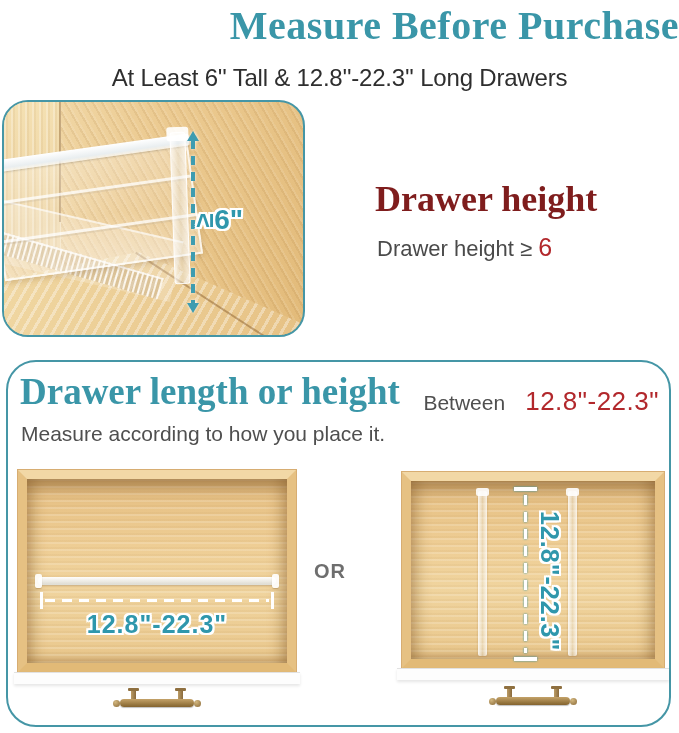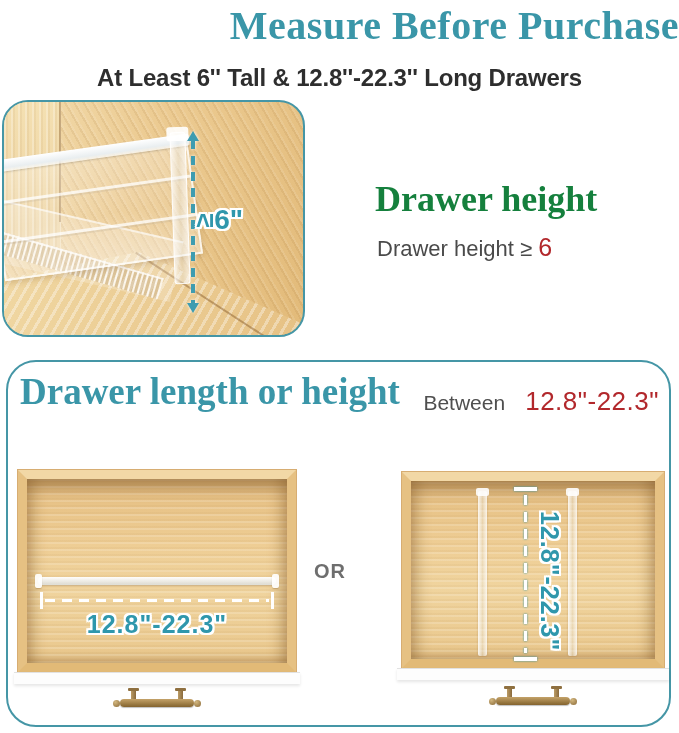--- a/index.html
+++ b/index.html
@@ -3,21 +3,21 @@
 <meta charset="utf-8">
 <style>
   * { margin:0; padding:0; box-sizing:border-box; }
   body { background:#fff; font-family:"Liberation Sans", sans-serif; }
   .canvas { position:relative; width:679px; height:733px; background:#fff; overflow:hidden; margin:0 auto; }
 
   
   .main-title { position:absolute; left:0; top:2px; width:100%; text-align:right;
     font-family:"Liberation Serif", serif; font-weight:700; font-size:40px; color:#3a96a8; letter-spacing:.5px; }
   .sub-title { position:absolute; left:0; top:64px; width:100%; text-align:center;
-    font-weight:700; font-size:24px; color:#2e2e2e; letter-spacing:-.2px; }
+    font-weight:400; font-size:24px; color:#2e2e2e; letter-spacing:-.2px; }
 
   
   .photo-box { position:absolute; left:2px; top:100px; width:303px; height:237px;
     border:2px solid #4596a6; border-radius:26px; overflow:hidden;
     background:linear-gradient(115deg,#f2dcae 0%,#eccb92 40%,#e2ba79 100%); }
   .ph-wall { position:absolute; inset:0;
     background:repeating-linear-gradient(60deg, rgba(150,100,40,.10) 0 2px, rgba(255,255,255,.10) 2px 4px, transparent 4px 8px); }
   .ph-walltop { position:absolute; right:-60px; top:-16px; width:300px; height:26px;
     transform:rotate(33deg); transform-origin:right top;
     background:linear-gradient(180deg,#f9ecc6,#eed3a0); opacity:.9; }
@@ -57,21 +57,21 @@
   .ph-dash::after { content:""; position:absolute; left:-4px; bottom:-9px; border-left:6px solid transparent;
     border-right:6px solid transparent; border-top:10px solid #3e9cb0; }
   .ph-label { position:absolute; left:193px; top:102px; display:flex; align-items:center; gap:3px;
     font-weight:700; font-size:28px; color:#2f97ac; }
   .rot-sym { display:inline-block; transform:rotate(-90deg); font-size:26px; }
   .stroke-w { text-shadow:-2px -2px 0 #fff, 2px -2px 0 #fff, -2px 2px 0 #fff, 2px 2px 0 #fff,
     -2px 0 0 #fff, 2px 0 0 #fff, 0 -2px 0 #fff, 0 2px 0 #fff; }
 
   
   .height-heading { position:absolute; left:375px; top:178px;
-    font-family:"Liberation Serif", serif; font-weight:700; font-size:36px; color:#15803d; }
+    font-family:"Liberation Serif", serif; font-weight:700; font-size:36px; color:#7f1d1d; }
   .height-caption { position:absolute; left:377px; top:233px; font-size:22px; color:#4a4a4a; }
   .height-caption .red { color:#b2282c; font-size:25px; }
 
   
   .length-box { position:absolute; left:6px; top:360px; width:665px; height:367px;
     border:2px solid #4596a6; border-radius:30px; background:#fff; }
   .length-heading { position:absolute; left:12px; top:8px;
     font-family:"Liberation Serif", serif; font-weight:700; font-size:37px; color:#3a96a8; }
   .between-row { position:absolute; right:10px; top:24px; display:flex; align-items:baseline; gap:20px; }
   .between-label { font-size:21px; color:#4f4f4f; }
@@ -171,20 +171,21 @@
   <div class="height-caption">
     <span>Drawer height ≥ </span><span class="red">6</span>
   </div>
 
   <div class="length-box">
     <div class="length-heading">Drawer length or height</div>
     <div class="between-row">
       <span class="between-label">Between</span>
       <span class="between-value">12.8"-22.3"</span>
     </div>
+    <div class="length-caption">Measure according to how you place it.</div>
 
     <div class="drawer drawer-left">
       <div class="d-body">
         <div class="rod"></div>
         <div class="dash-h"></div>
         <div class="measure-h stroke-w">12.8"-22.3"</div>
       </div>
       <div class="d-front"></div>
       <div class="handle">
         <span class="h-post h-post-l"></span>

